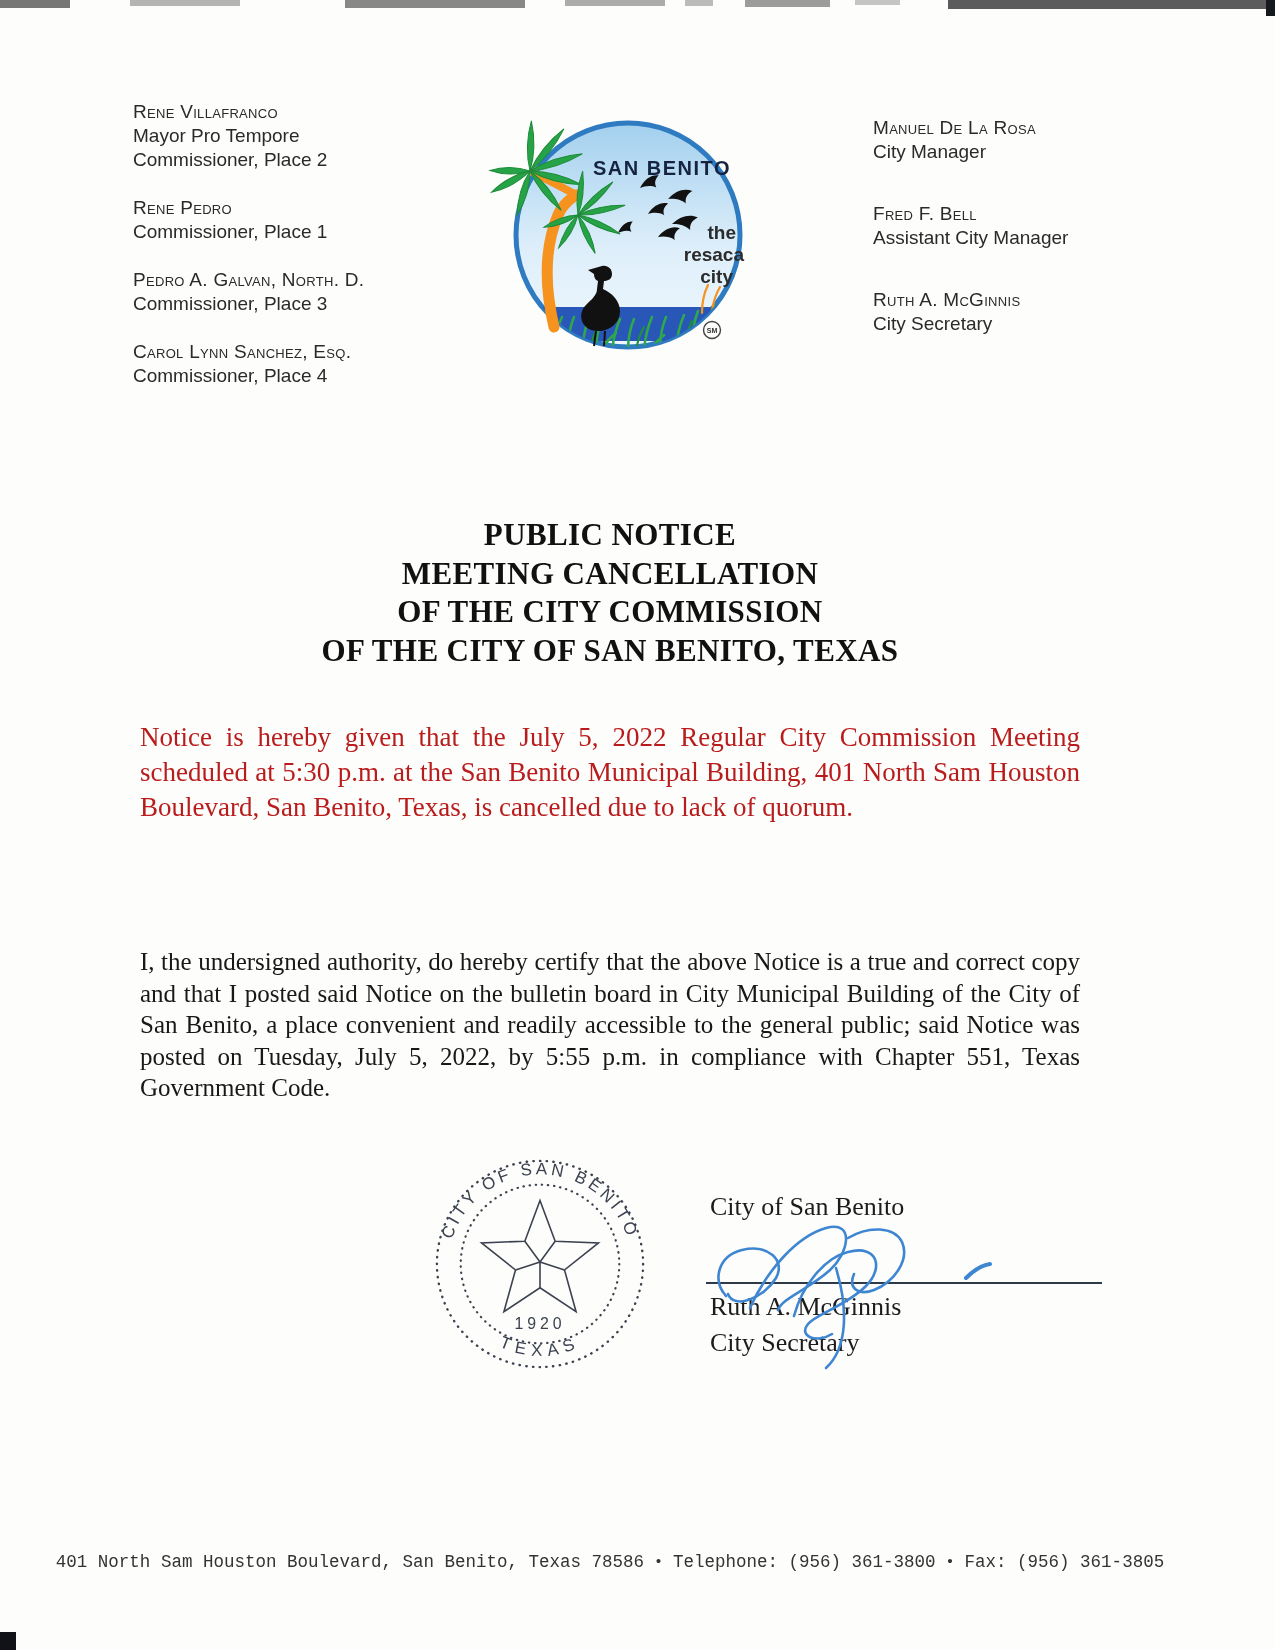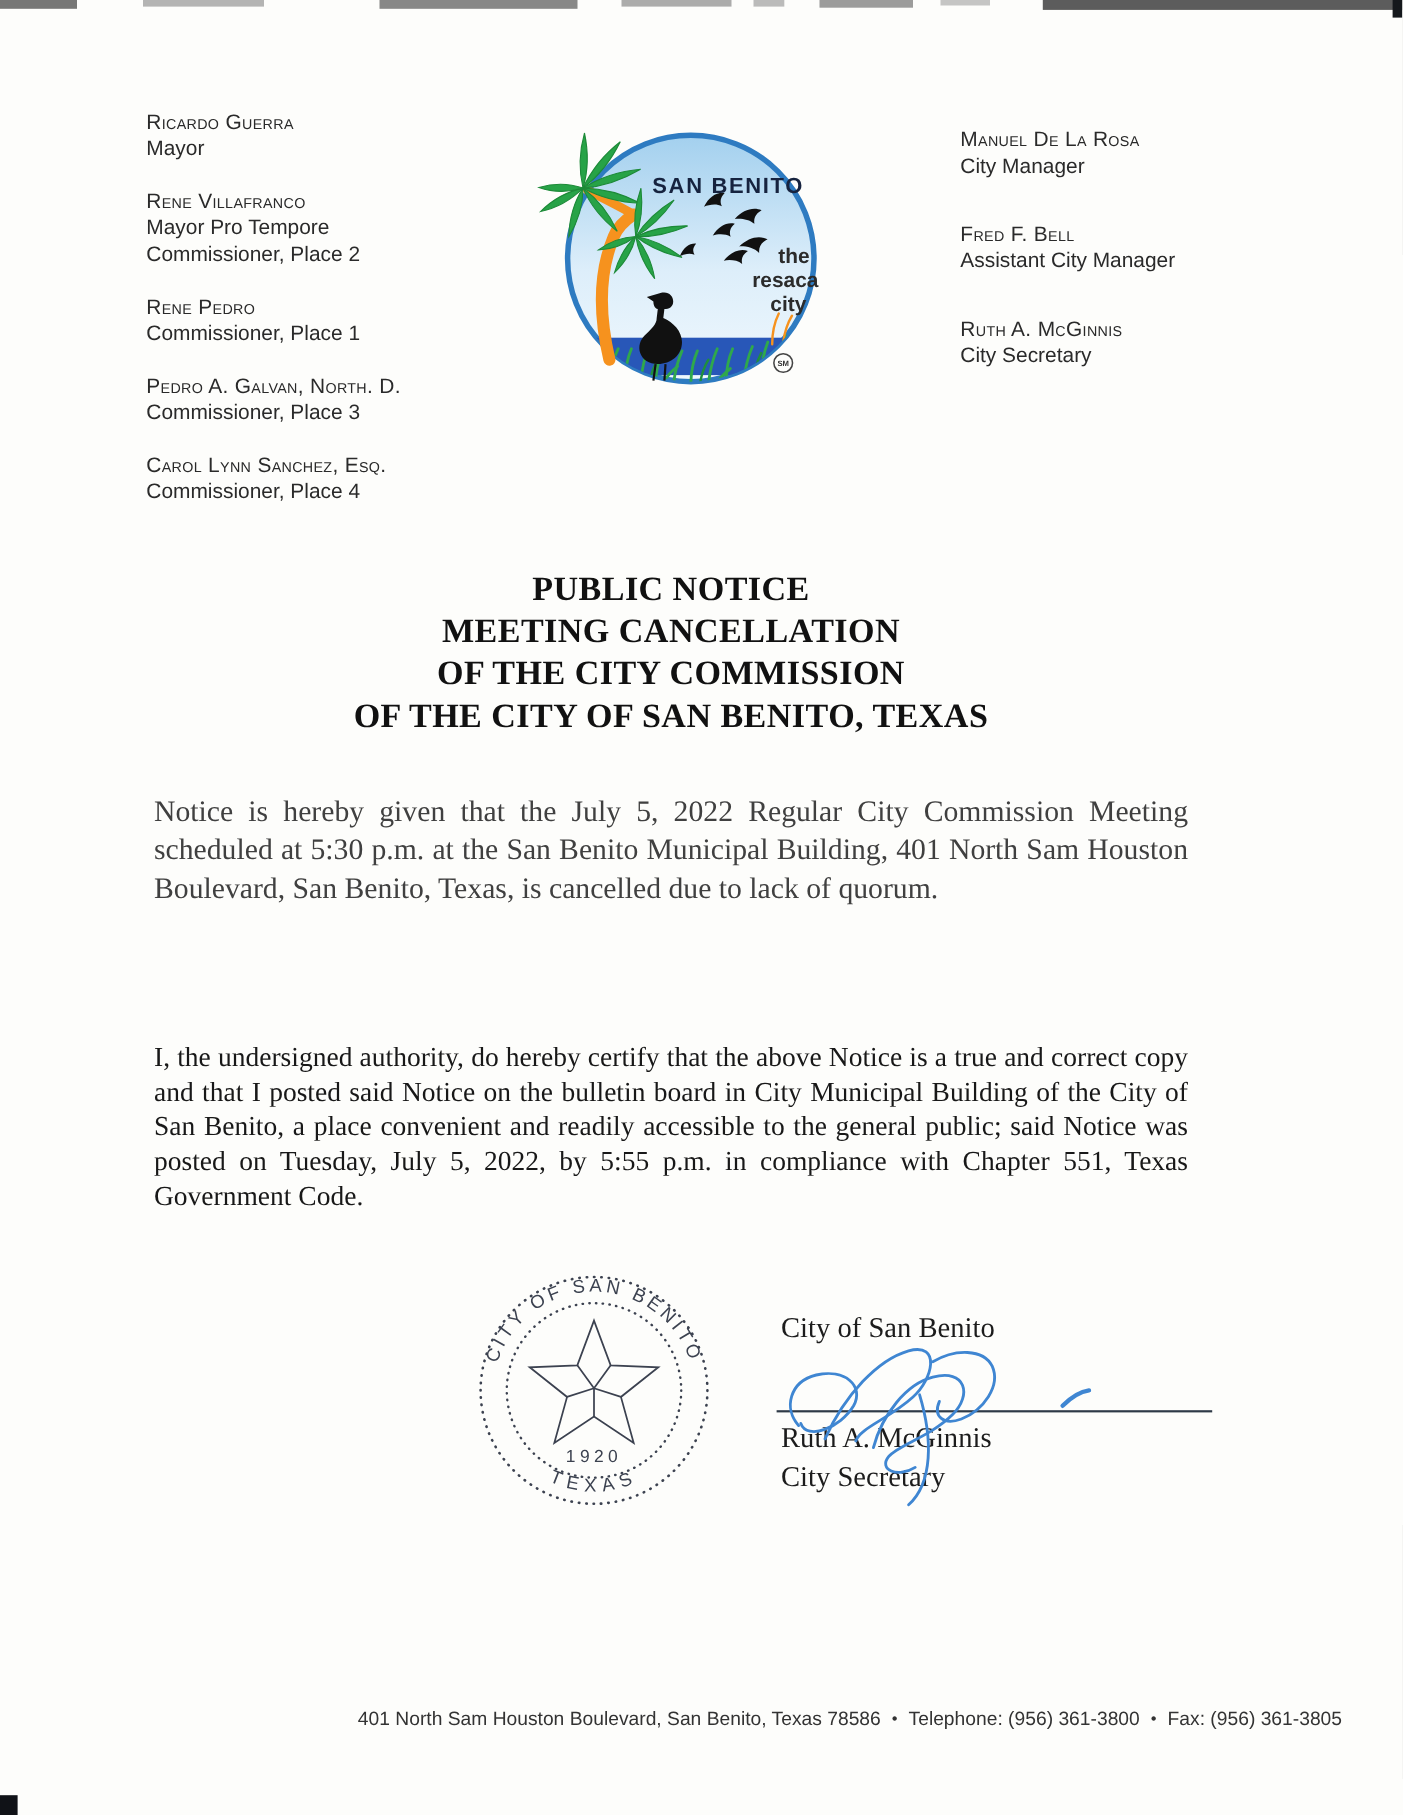--- a/index.html
+++ b/index.html
@@ -41,21 +41,21 @@
   
   .title-block{
     position:absolute;left:80px;top:516px;width:1060px;
     text-align:center;font-weight:bold;font-size:31px;line-height:38.5px;
     letter-spacing:.4px;color:#111;font-family:Liberation Serif, serif;
   }
 
   
   .notice-par{
     position:absolute;left:140px;top:720px;width:940px;
-    font-size:27px;line-height:35px;text-align:justify;color:#404040;
+    font-size:27px;line-height:35px;text-align:justify;color:#b91c1c;
   }
 
   
   .cert-heading{
     position:absolute;left:140px;top:928px;width:940px;text-align:center;
     font-size:29px;letter-spacing:1px;color:#141414;
   }
   .cert-heading span{text-decoration:underline;text-underline-offset:4px;}
   .cert-par{
     position:absolute;left:140px;top:946px;width:940px;
@@ -67,46 +67,42 @@
 
   
   .sig-org{position:absolute;left:710px;top:1192px;font-size:26px;color:#1c1c1c;}
   .sig-line{position:absolute;left:706px;top:1282px;width:396px;height:2px;background:#2e3a47;}
   .sig-name{position:absolute;left:710px;top:1292px;font-size:26px;color:#1c1c1c;}
   .sig-title{position:absolute;left:710px;top:1328px;font-size:26px;color:#1c1c1c;}
   .sig-ink{position:absolute;left:698px;top:1198px;width:340px;height:185px;z-index:5;}
 
   
   .footer{
-    position:absolute;left:0;top:1552px;width:1220px;text-align:right;
-    font-family:Liberation Sans, sans-serif;font-size:17.5px;color:#333;
+    position:absolute;left:0;top:1552px;width:1220px;text-align:center;
+    font-family:Liberation Mono, monospace;font-size:17.5px;color:#333;
   }
   .footer .bullet{margin:0 10px;font-size:15px;position:relative;top:-1px;}
 </style>
 </head>
 <body>
 
 <div class="page">
 
   <div class="artifact a-top1"></div>
   <div class="artifact a-top2"></div>
   <div class="artifact a-top3"></div>
   <div class="artifact a-top4"></div>
   <div class="artifact a-top5"></div>
   <div class="artifact a-top6"></div>
   <div class="artifact a-top7"></div>
   <div class="artifact a-top8"></div>
   <div class="artifact a-corner"></div>
   <div class="artifact a-bottom"></div>
 
   <div class="officials officials-left">
-    <div class="official">
-      <div class="o-name">Ricardo Guerra</div>
-      <div class="o-title">Mayor</div>
-    </div>
     <div class="official">
       <div class="o-name">Rene Villafranco</div>
       <div class="o-title">Mayor Pro Tempore</div>
       <div class="o-title">Commissioner, Place 2</div>
     </div>
     <div class="official">
       <div class="o-name">Rene Pedro</div>
       <div class="o-title">Commissioner, Place 1</div>
     </div>
     <div class="official">

